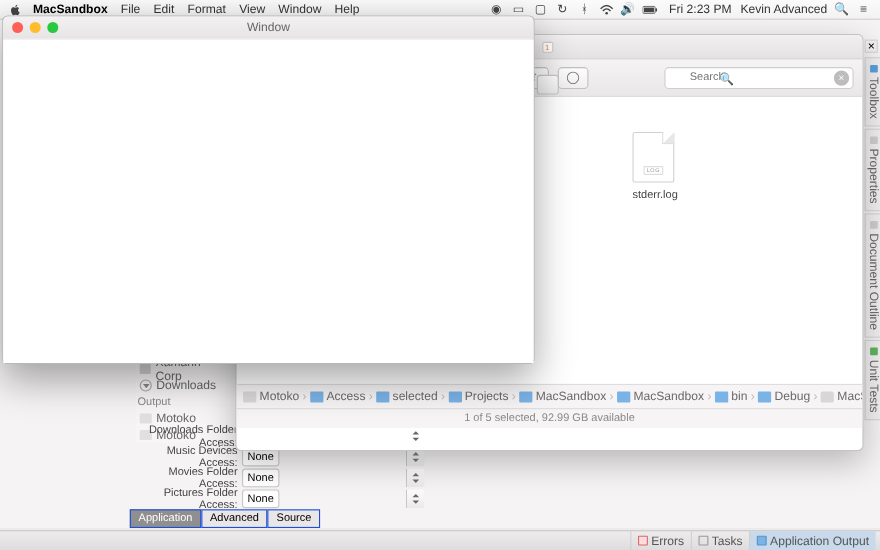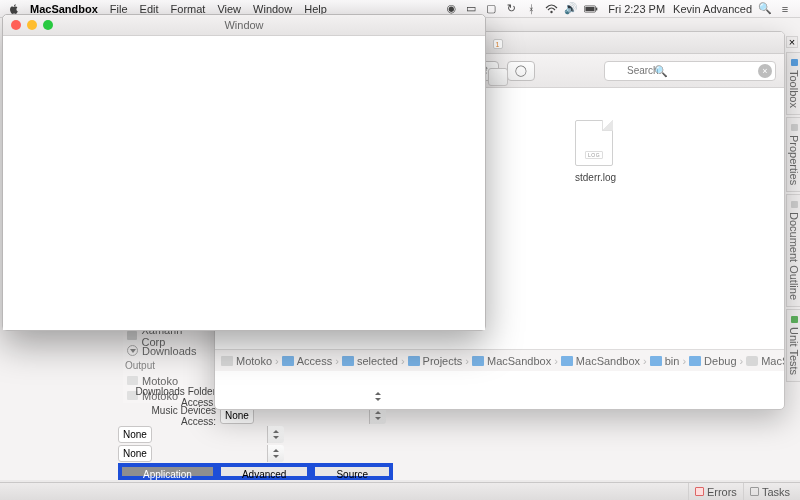--- a/index.html
+++ b/index.html
@@ -33,21 +33,21 @@
 
 .entform { position:absolute; left:118px; bottom:20px; width:540px; }
 .entform .row { display:flex; align-items:center; height:19px; }
 .entform .lbl { width:102px; text-align:right; color:#444; padding-right:4px; font-size:10px;}
 .entform select { flex:1; max-width:166px; height:17px; background:#fff; border:1px solid #c9c7c7; border-radius:3px; font-size:10px; padding:0 4px; appearance:none; -webkit-appearance:none;}
 .entform .sel-wrap { position:relative; width:166px; }
 .entform .sel-wrap::after { content:""; position:absolute; right:0; top:0; width:16px; height:17px; border-left:1px solid #c9c7c7; background:linear-gradient(#fdfdfd,#e9e9e9); border-radius:0 3px 3px 0; pointer-events:none;}
 .entform .sel-wrap::before { content:""; position:absolute; right:5px; top:4px; width:0; height:0; border-left:3px solid transparent; border-right:3px solid transparent; border-bottom:3px solid #666; z-index:2; pointer-events:none;}
 .entform .sel-wrap span.caret2{ position:absolute; right:5px; top:10px; width:0; height:0; border-left:3px solid transparent; border-right:3px solid transparent; border-top:3px solid #666; z-index:2; pointer-events:none;}
 .entform .tabs { display:flex; height:17px; }
-.entform .tabs .t { padding:2px 21px; font-size:10px; border:4px solid #1d4ed8; background:#e8e6e6;}
+.entform .tabs .t { padding:2px 7px; font-size:10px; border:1px solid #1d4ed8; background:#e8e6e6;}
 .entform .tabs .t.active { background:#8f8f8f; color:#fff; }
 
 
 .statusbar { position:absolute; left:0; right:0; bottom:0; height:18px; background:linear-gradient(#edebeb,#dedcdc); border-top:1px solid #c9c7c7; display:flex; align-items:center; padding:0 4px; }
 .statusbar .spacer{flex:1;}
 .statusbar .sitem { display:flex; align-items:center; gap:3px; padding:0 6px; font-size:10px; color:#555; border-left:1px solid #d2d0d0; height:100%;}
 .statusbar .sitem.active { background:#c7d9ea;}
 .statusbar .box { width:9px; height:9px; border:1px solid #999; border-radius:1px;}
 
 
@@ -170,41 +170,47 @@
 <div class="entform">
   <div class="row">
     <span class="lbl">Downloads Folder Access:</span>
     <span class="sel-wrap"><span class="caret2"></span><select><option>None</option></select></span>
   </div>
   <div class="row">
     <span class="lbl">Music Devices Access:</span>
     <span class="sel-wrap"><span class="caret2"></span><select><option>None</option></select></span>
   </div>
   <div class="row">
+    <span class="lbl">Movies Folder Access:</span>
     <span class="sel-wrap"><span class="caret2"></span><select><option>None</option></select></span>
   </div>
   <div class="row">
+    <span class="lbl">Pictures Folder Access:</span>
     <span class="sel-wrap"><span class="caret2"></span><select><option>None</option></select></span>
   </div>
   <div class="tabs">
     <div class="t active">Application</div>
     <div class="t">Advanced</div>
     <div class="t">Source</div>
   </div>
 </div>
 
 <div class="statusbar">
   <span class="spacer"></span>
   <div class="sitem">
       <span class="box" style="border-color:#d66; background:#fdd;"></span>
       <span>Errors</span>
     </div>
   <div class="sitem">
       <span class="box"></span>
       <span>Tasks</span>
+    </div>
+  <div class="sitem active">
+      <span class="box" style="background:#7ab3e6; border-color:#5a93c6;"></span>
+      <span>Application Output</span>
     </div>
 </div>
 
 <span class="bluefrag">b</span>
 
 <div class="finder">
   <div class="titlebar">
     <div class="traffic">
       <div class="tl r"></div>
       <div class="tl y"></div>
@@ -284,20 +290,21 @@
         <span class="fico fd"></span>
         <span>Debug</span>
       </span>
       <span class="sep">›</span>
     <span class="crumb">
         <span class="fico app"></span>
         <span>MacSandbox</span>
       </span>
 
   </div>
+  <div class="ftstatus">1 of 5 selected, 92.99 GB available</div>
 </div>
 
 <div class="minitool"></div>
 
 <div class="appwin">
   <div class="awtb">
     <div class="traffic">
       <div class="tl r"></div>
       <div class="tl y"></div>
       <div class="tl g"></div>

